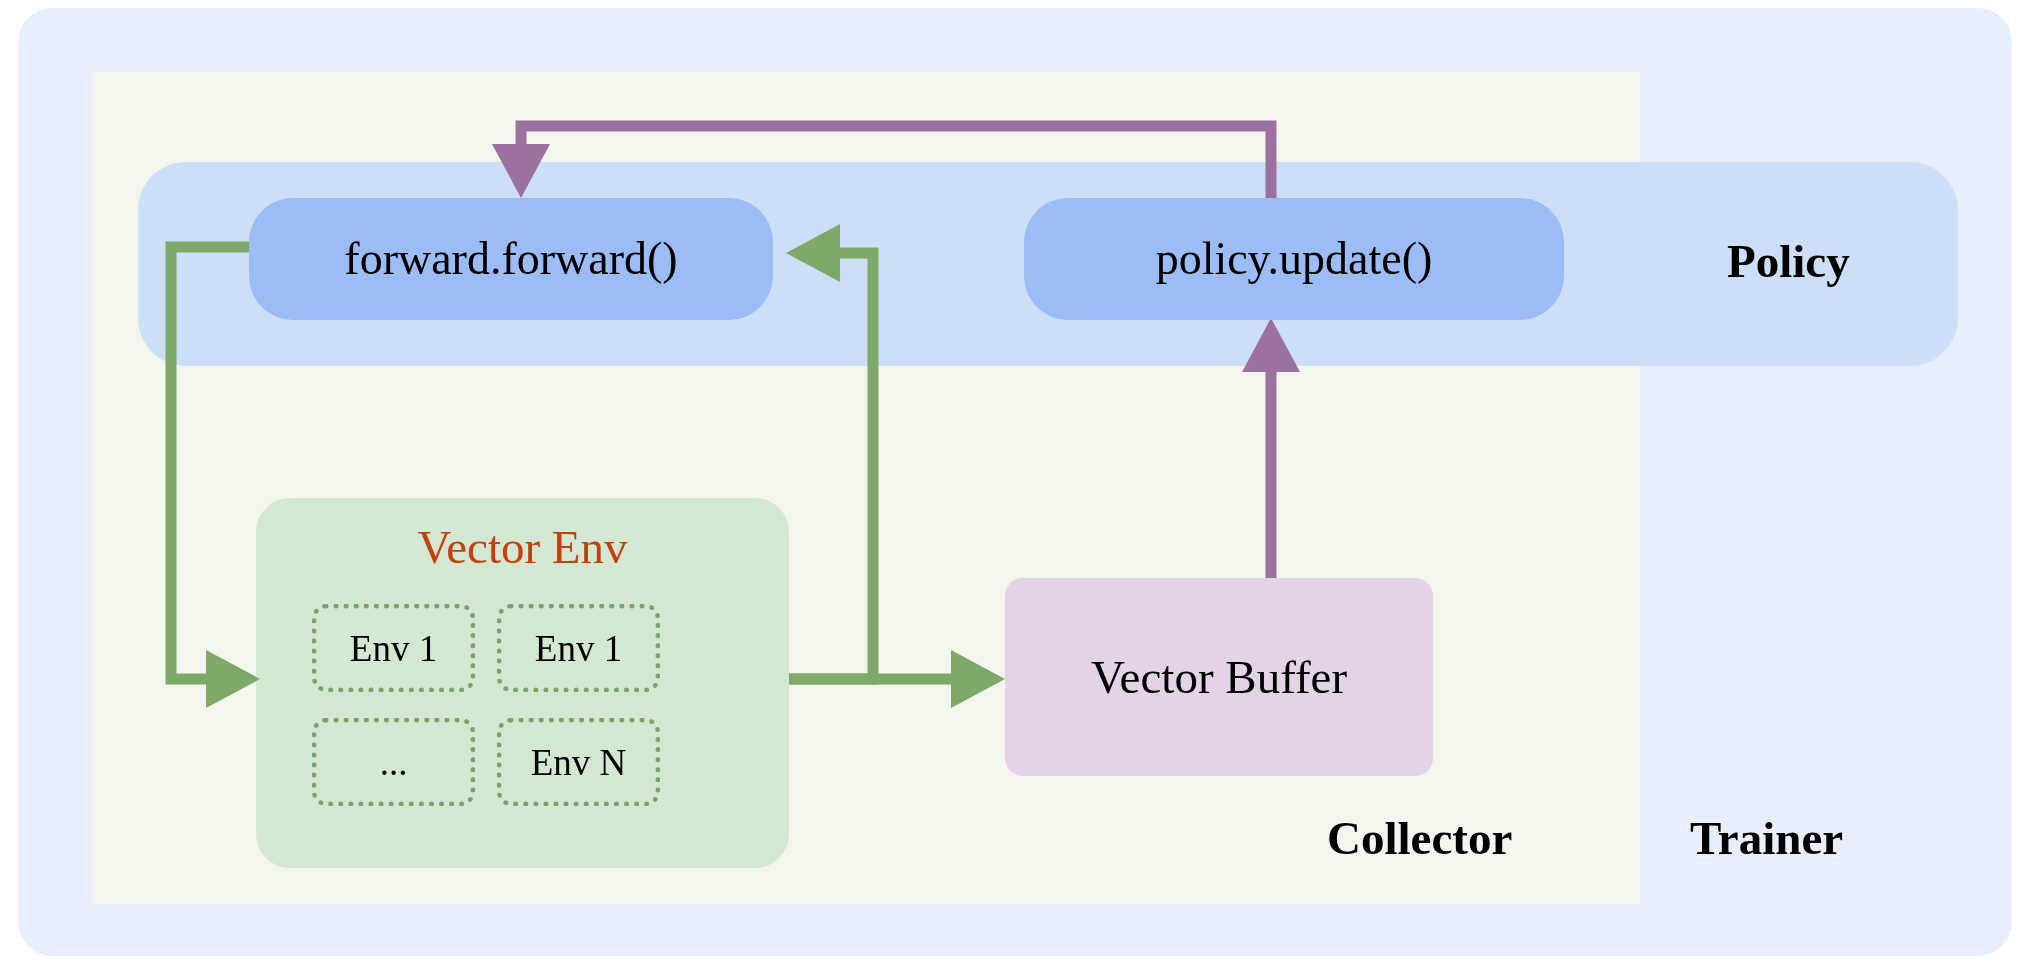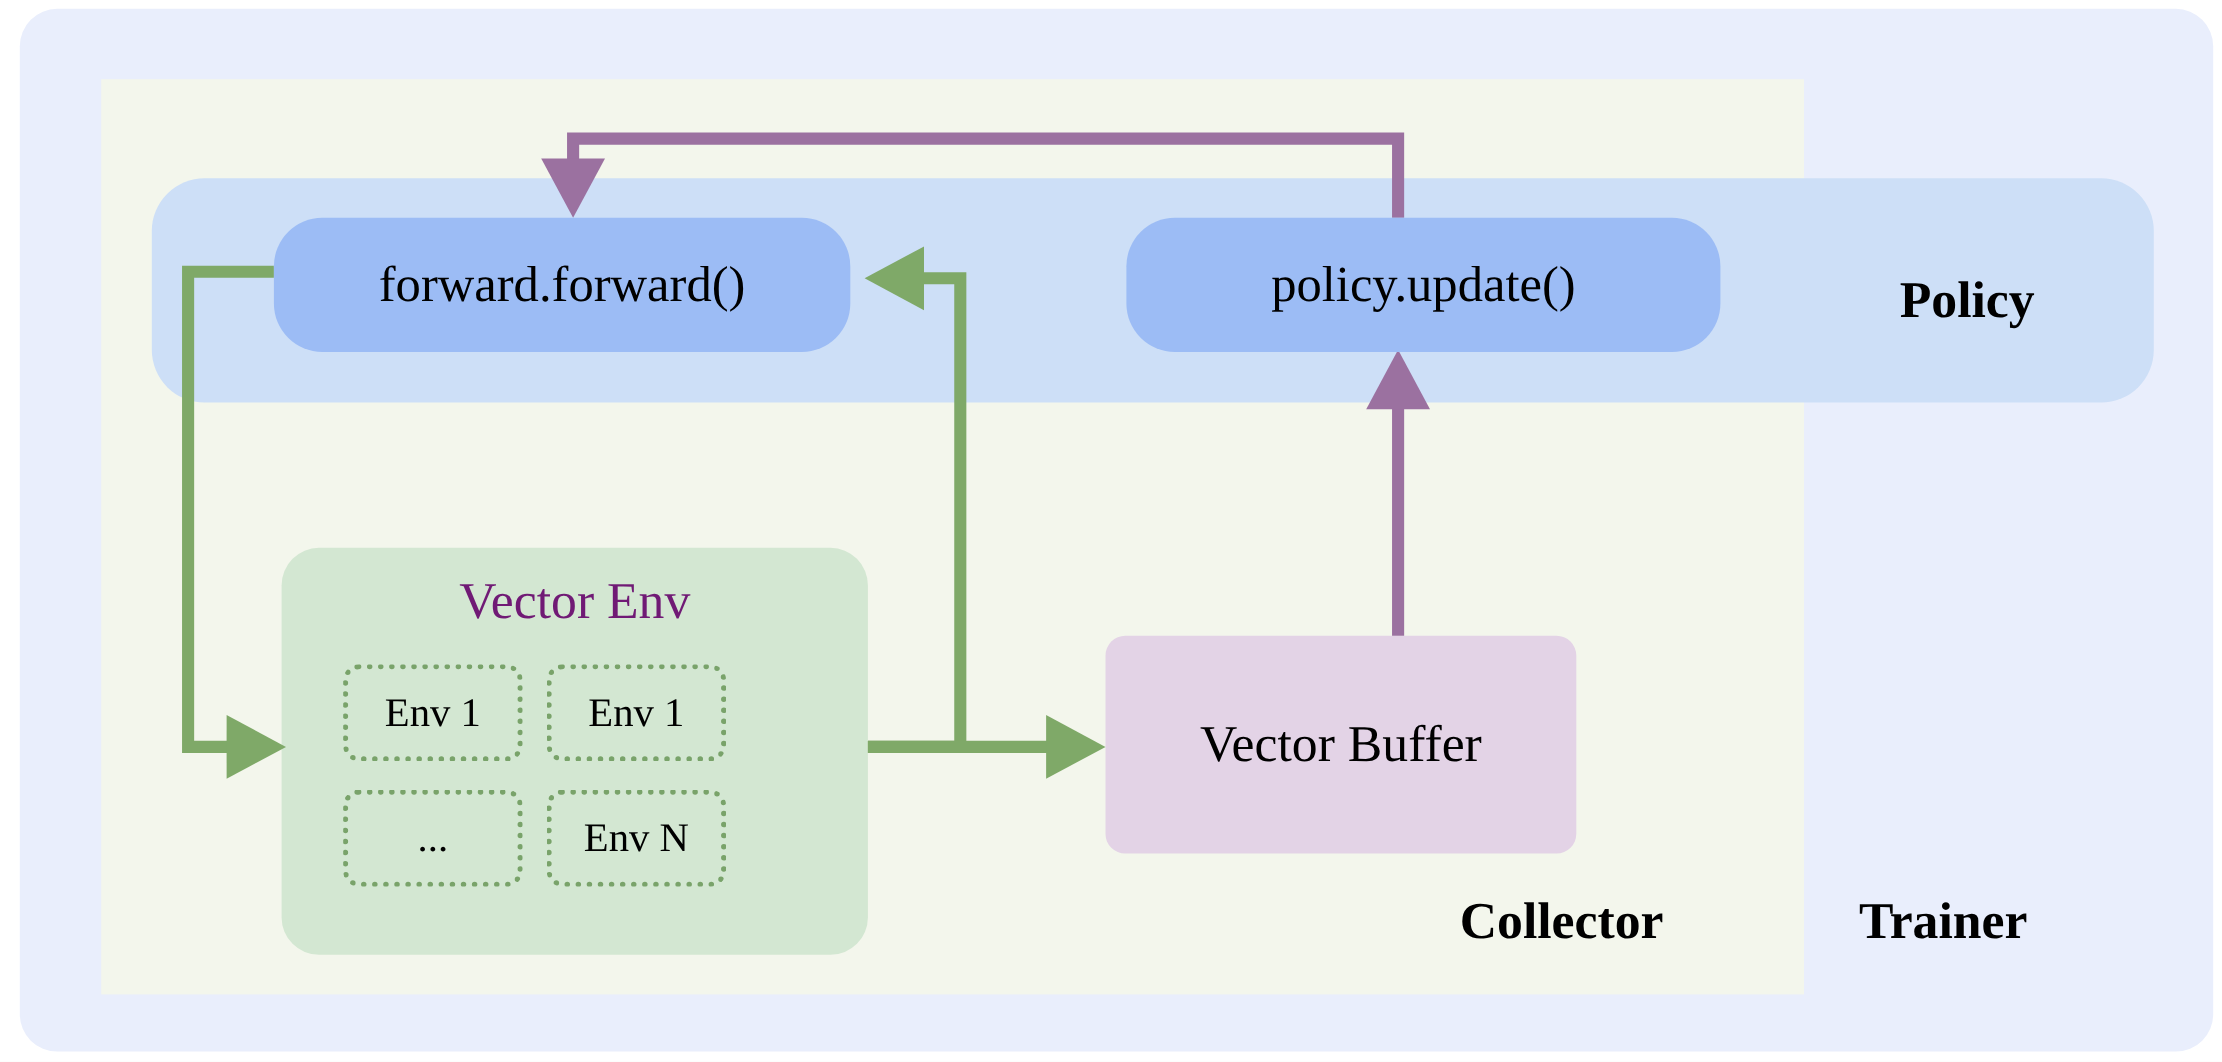--- a/index.html
+++ b/index.html
@@ -85,21 +85,21 @@
     border-radius: 34px;
     box-sizing: border-box;
   }
   .vector-env-title {
     position: absolute;
     left: 0;
     top: 26px;
     width: 100%;
     text-align: center;
     font-size: 47px;
-    color: #701a75;
+    color: #c2410c;
     line-height: 1;
   }
   .env-grid {
     position: absolute;
     left: 56px;
     top: 106px;
     width: 428px;
     display: flex;
     flex-wrap: wrap;
     gap: 26px 22px;
@@ -136,21 +136,21 @@
 
   
   .caption {
     position: absolute;
     font-weight: bold;
     font-size: 47px;
     color: #000;
     line-height: 1;
     white-space: nowrap;
   }
-  #caption-policy { left: 1727px; top: 238px; margin-top: 12px; }
+  #caption-policy { left: 1727px; top: 238px; }
   #caption-collector { left: 1327px; top: 815px; }
   #caption-trainer { left: 1690px; top: 815px; }
 
   
   #arrows {
     position: absolute;
     left: 0;
     top: 0;
     width: 2020px;
     height: 965px;

